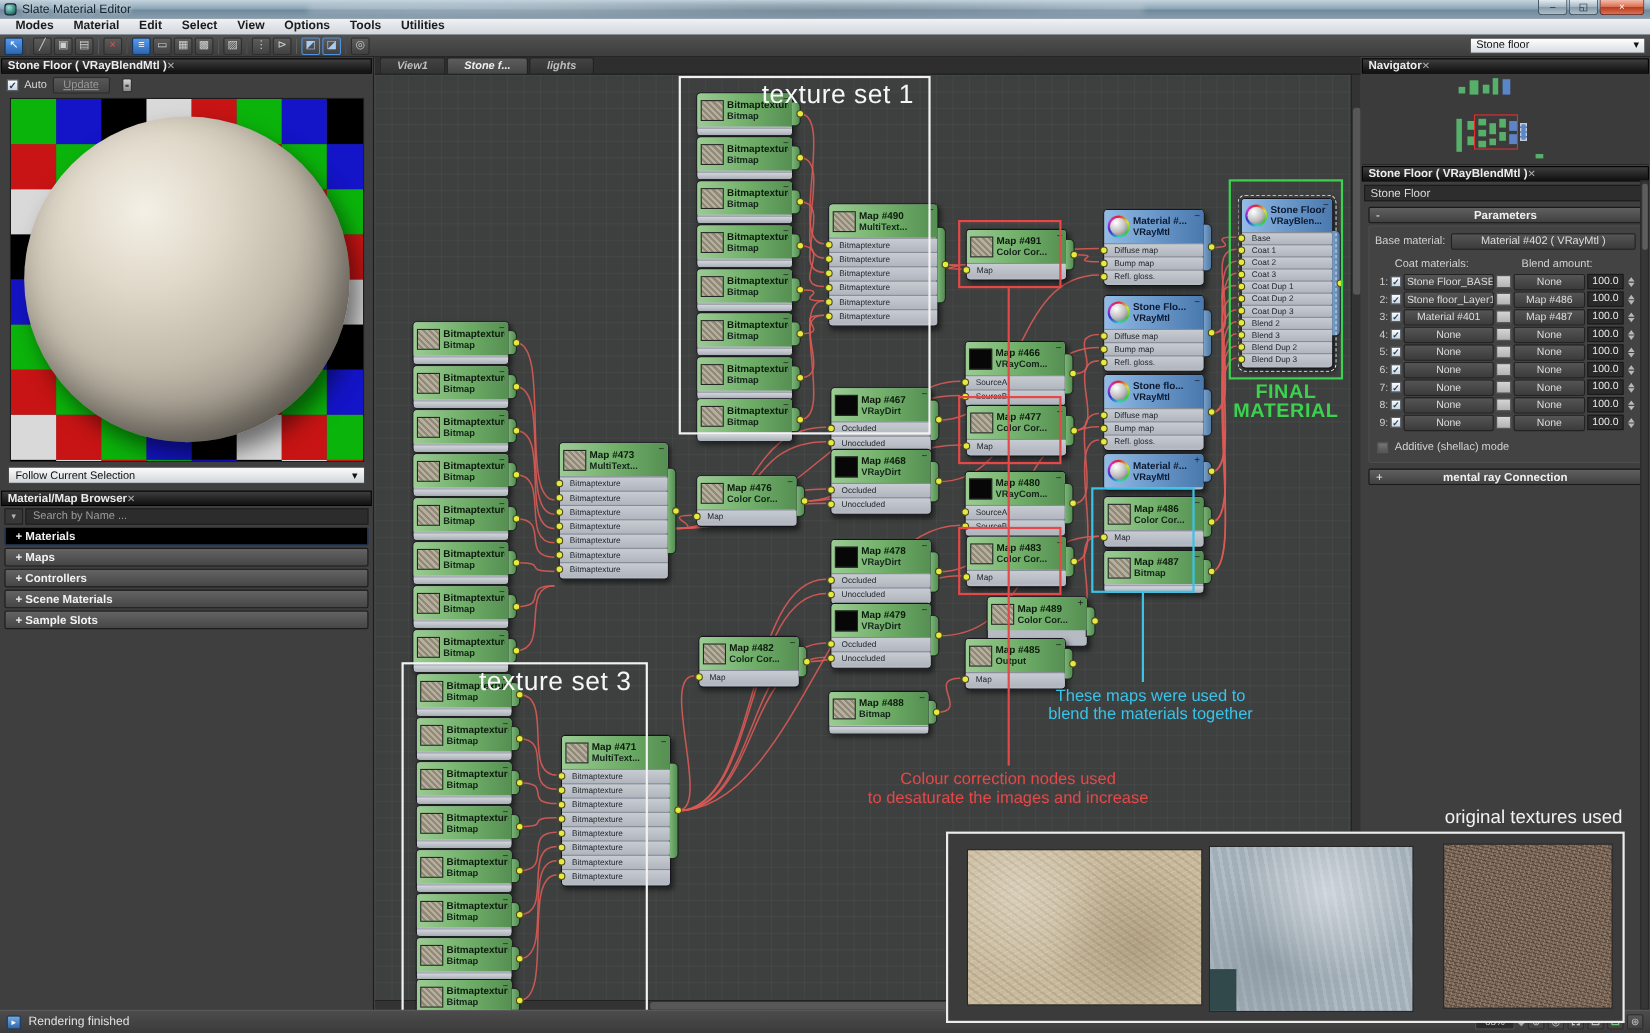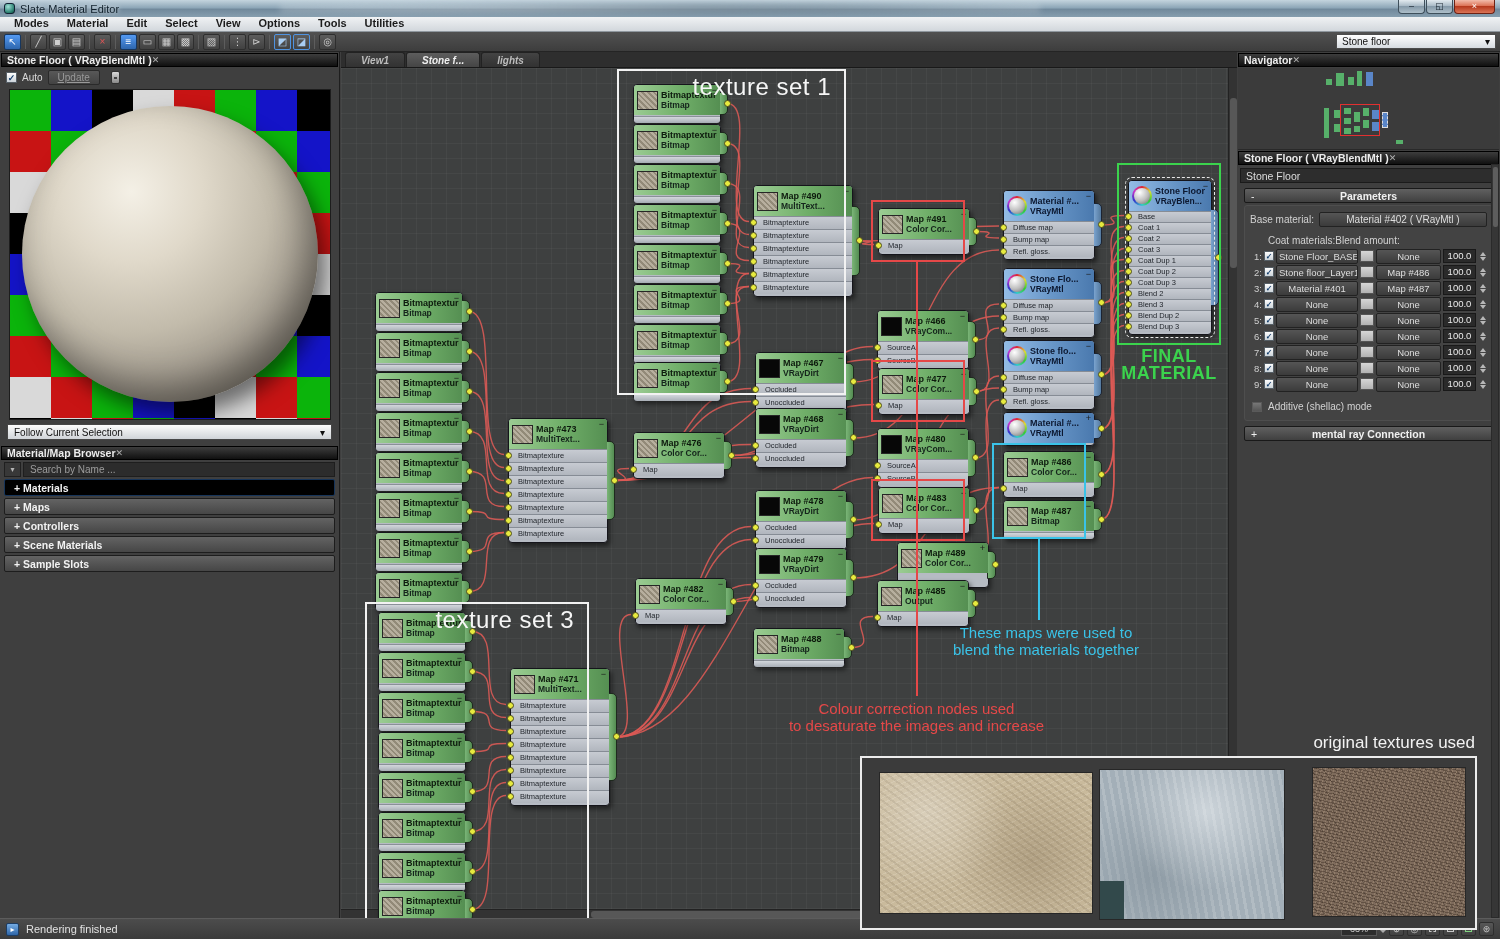--- a/index.html
+++ b/index.html
@@ -711,21 +711,21 @@
             <span class="th "></span>
             <div class="tts">
               <div class="tt">Bitmaptexture</div>
               <div class="st">Bitmap</div>
             </div>
             <span class="pm">−</span>
           </div>
           <div class="strip"></div>
           <span class="outsock"></span>
         </div>
-        <div class="node" style="left: 167px; top: 350px; width: 100px; height: 125px;">
+        <div class="node" style="left: 167px; top: 334px; width: 100px; height: 125px;">
           <div class="outtab"></div>
           <div class="hdr green">
             <span class="th "></span>
             <div class="tts">
               <div class="tt">Map #473</div>
               <div class="st">MultiText...</div>
             </div>
             <span class="pm">−</span>
           </div>
           <div class="slot" style="height: 13px;">
@@ -1368,21 +1368,21 @@
       <span class="pm2">-</span>
       <span>Parameters</span>
     </div>
     <div class="pwrap">
       <div class="baserow">
         <span>Base material:</span>
         <span class="wbtn" style="flex:1">Material #402  ( VRayMtl )</span>
       </div>
       <div class="coathead">
         <span style="margin-left:18px">Coat materials:</span>
-        <span style="">Blend amount:</span>
+        <span style="margin-left:48px">Blend amount:</span>
       </div>
       <div id="coat-rows">
           <div class="crow">
             <span class="idx">1:</span>
             <span class="cb2">✓</span>
             <span class="wbtn nbtn">Stone Floor_BASE</span>
             <span class="sw"></span>
             <span class="wbtn mbtn">None</span>
             <span class="val">100.0</span>
             <span class="spin">

